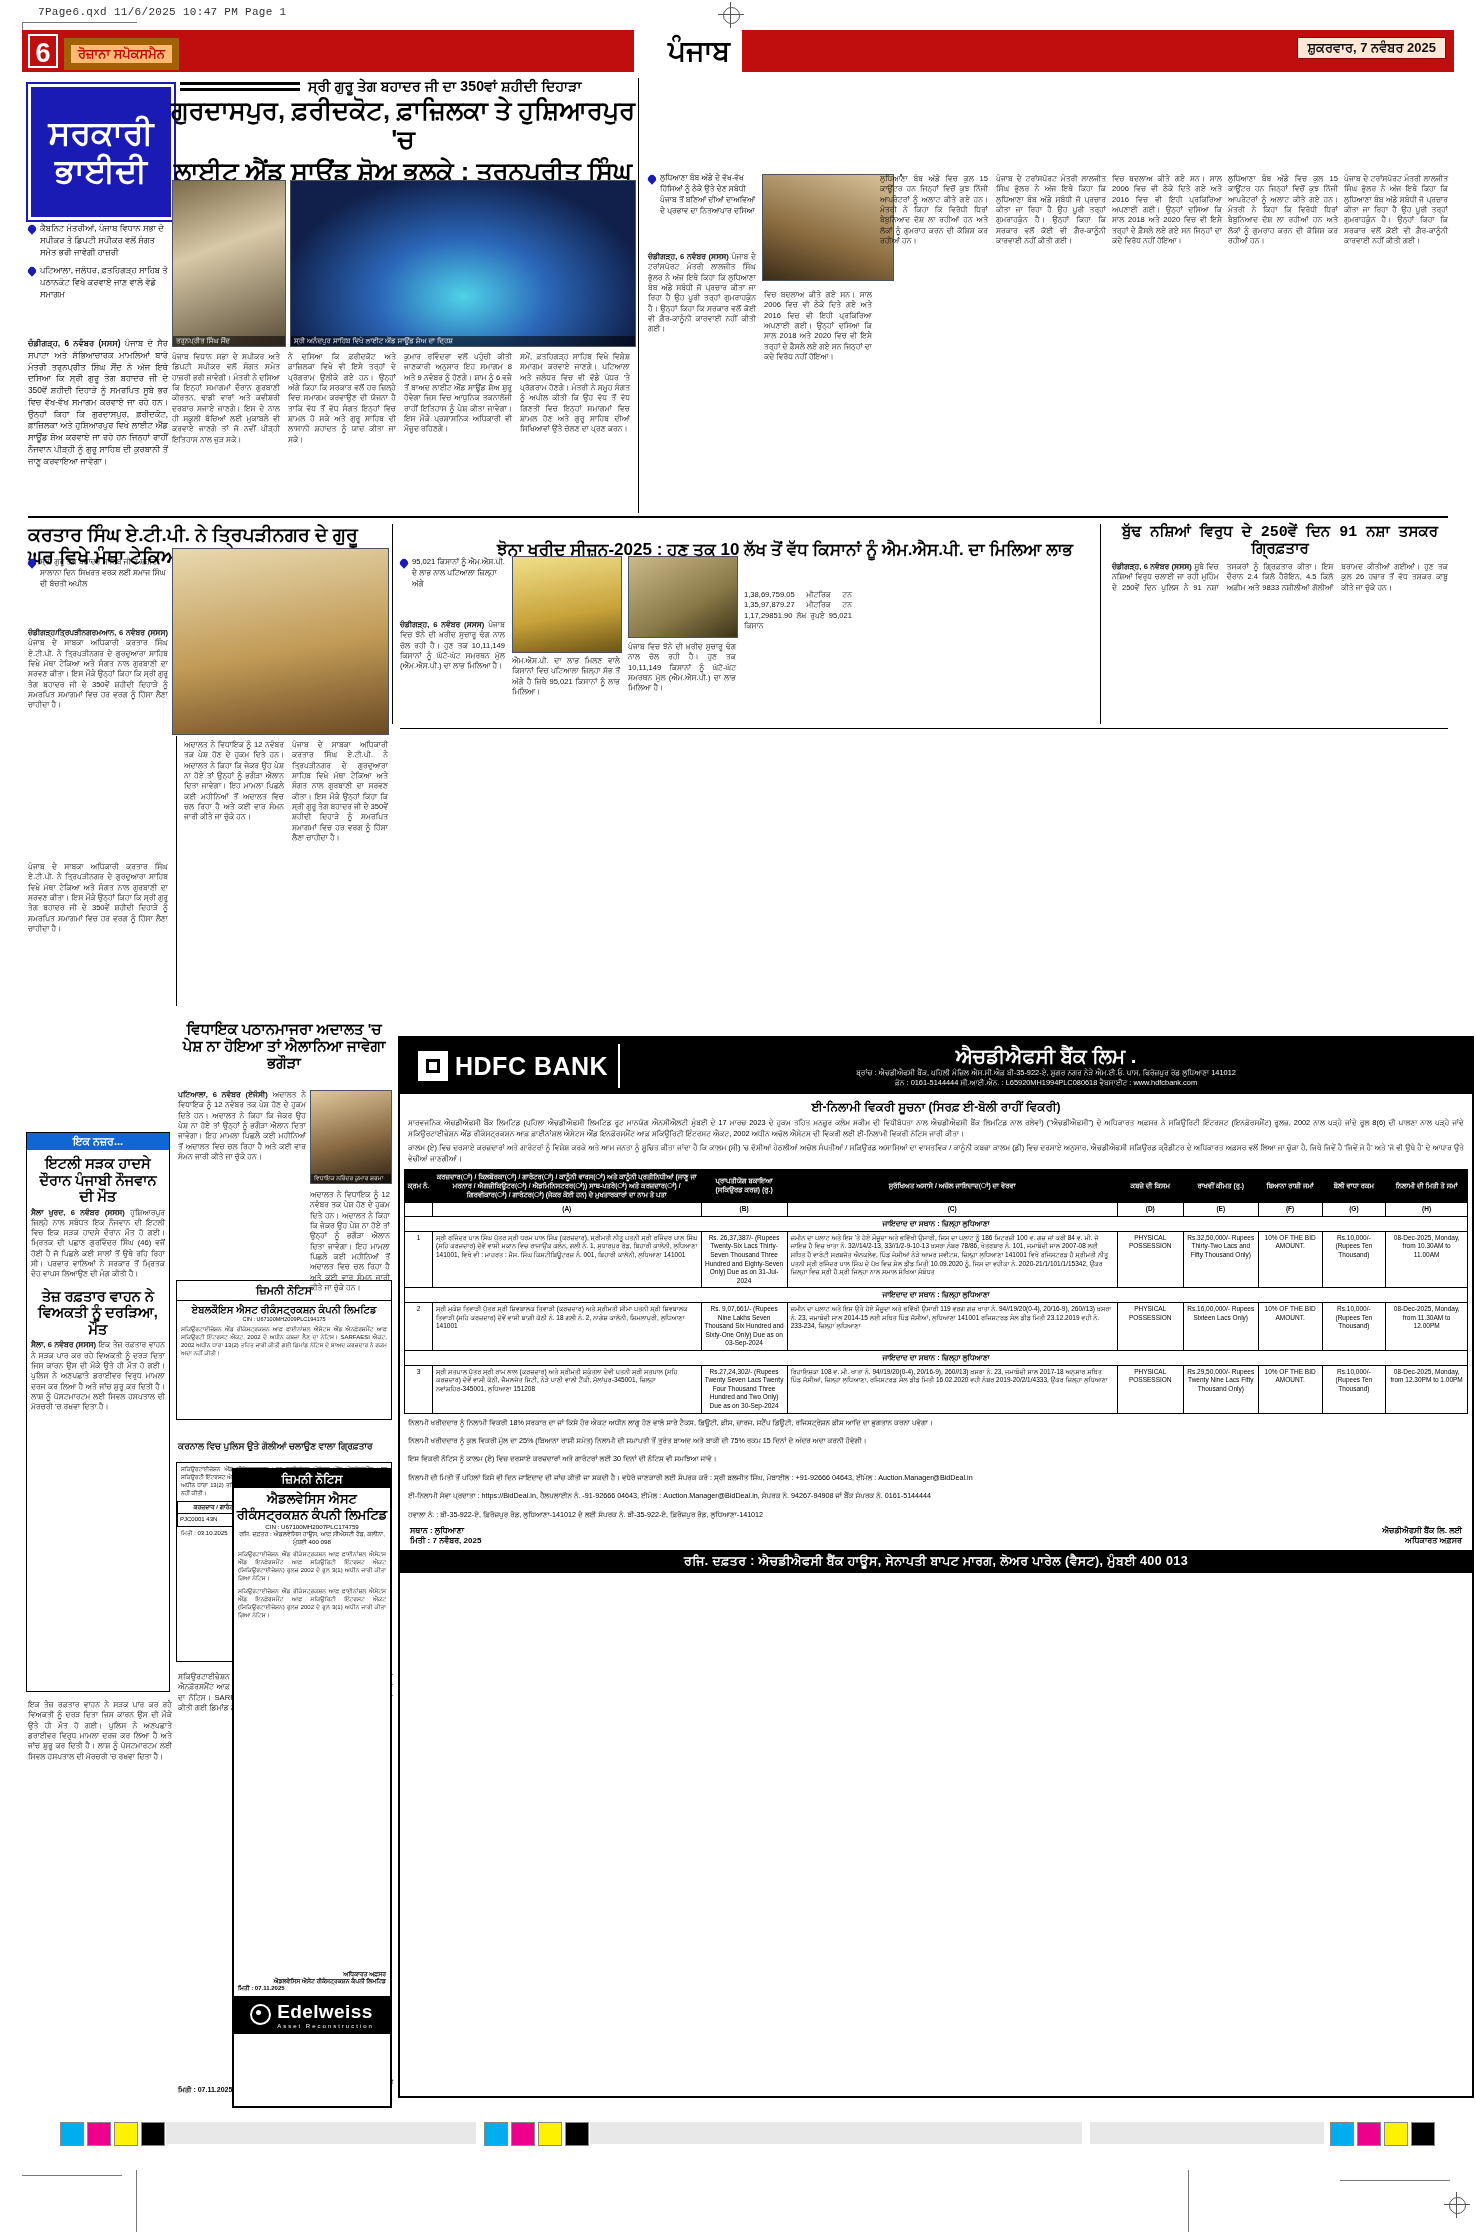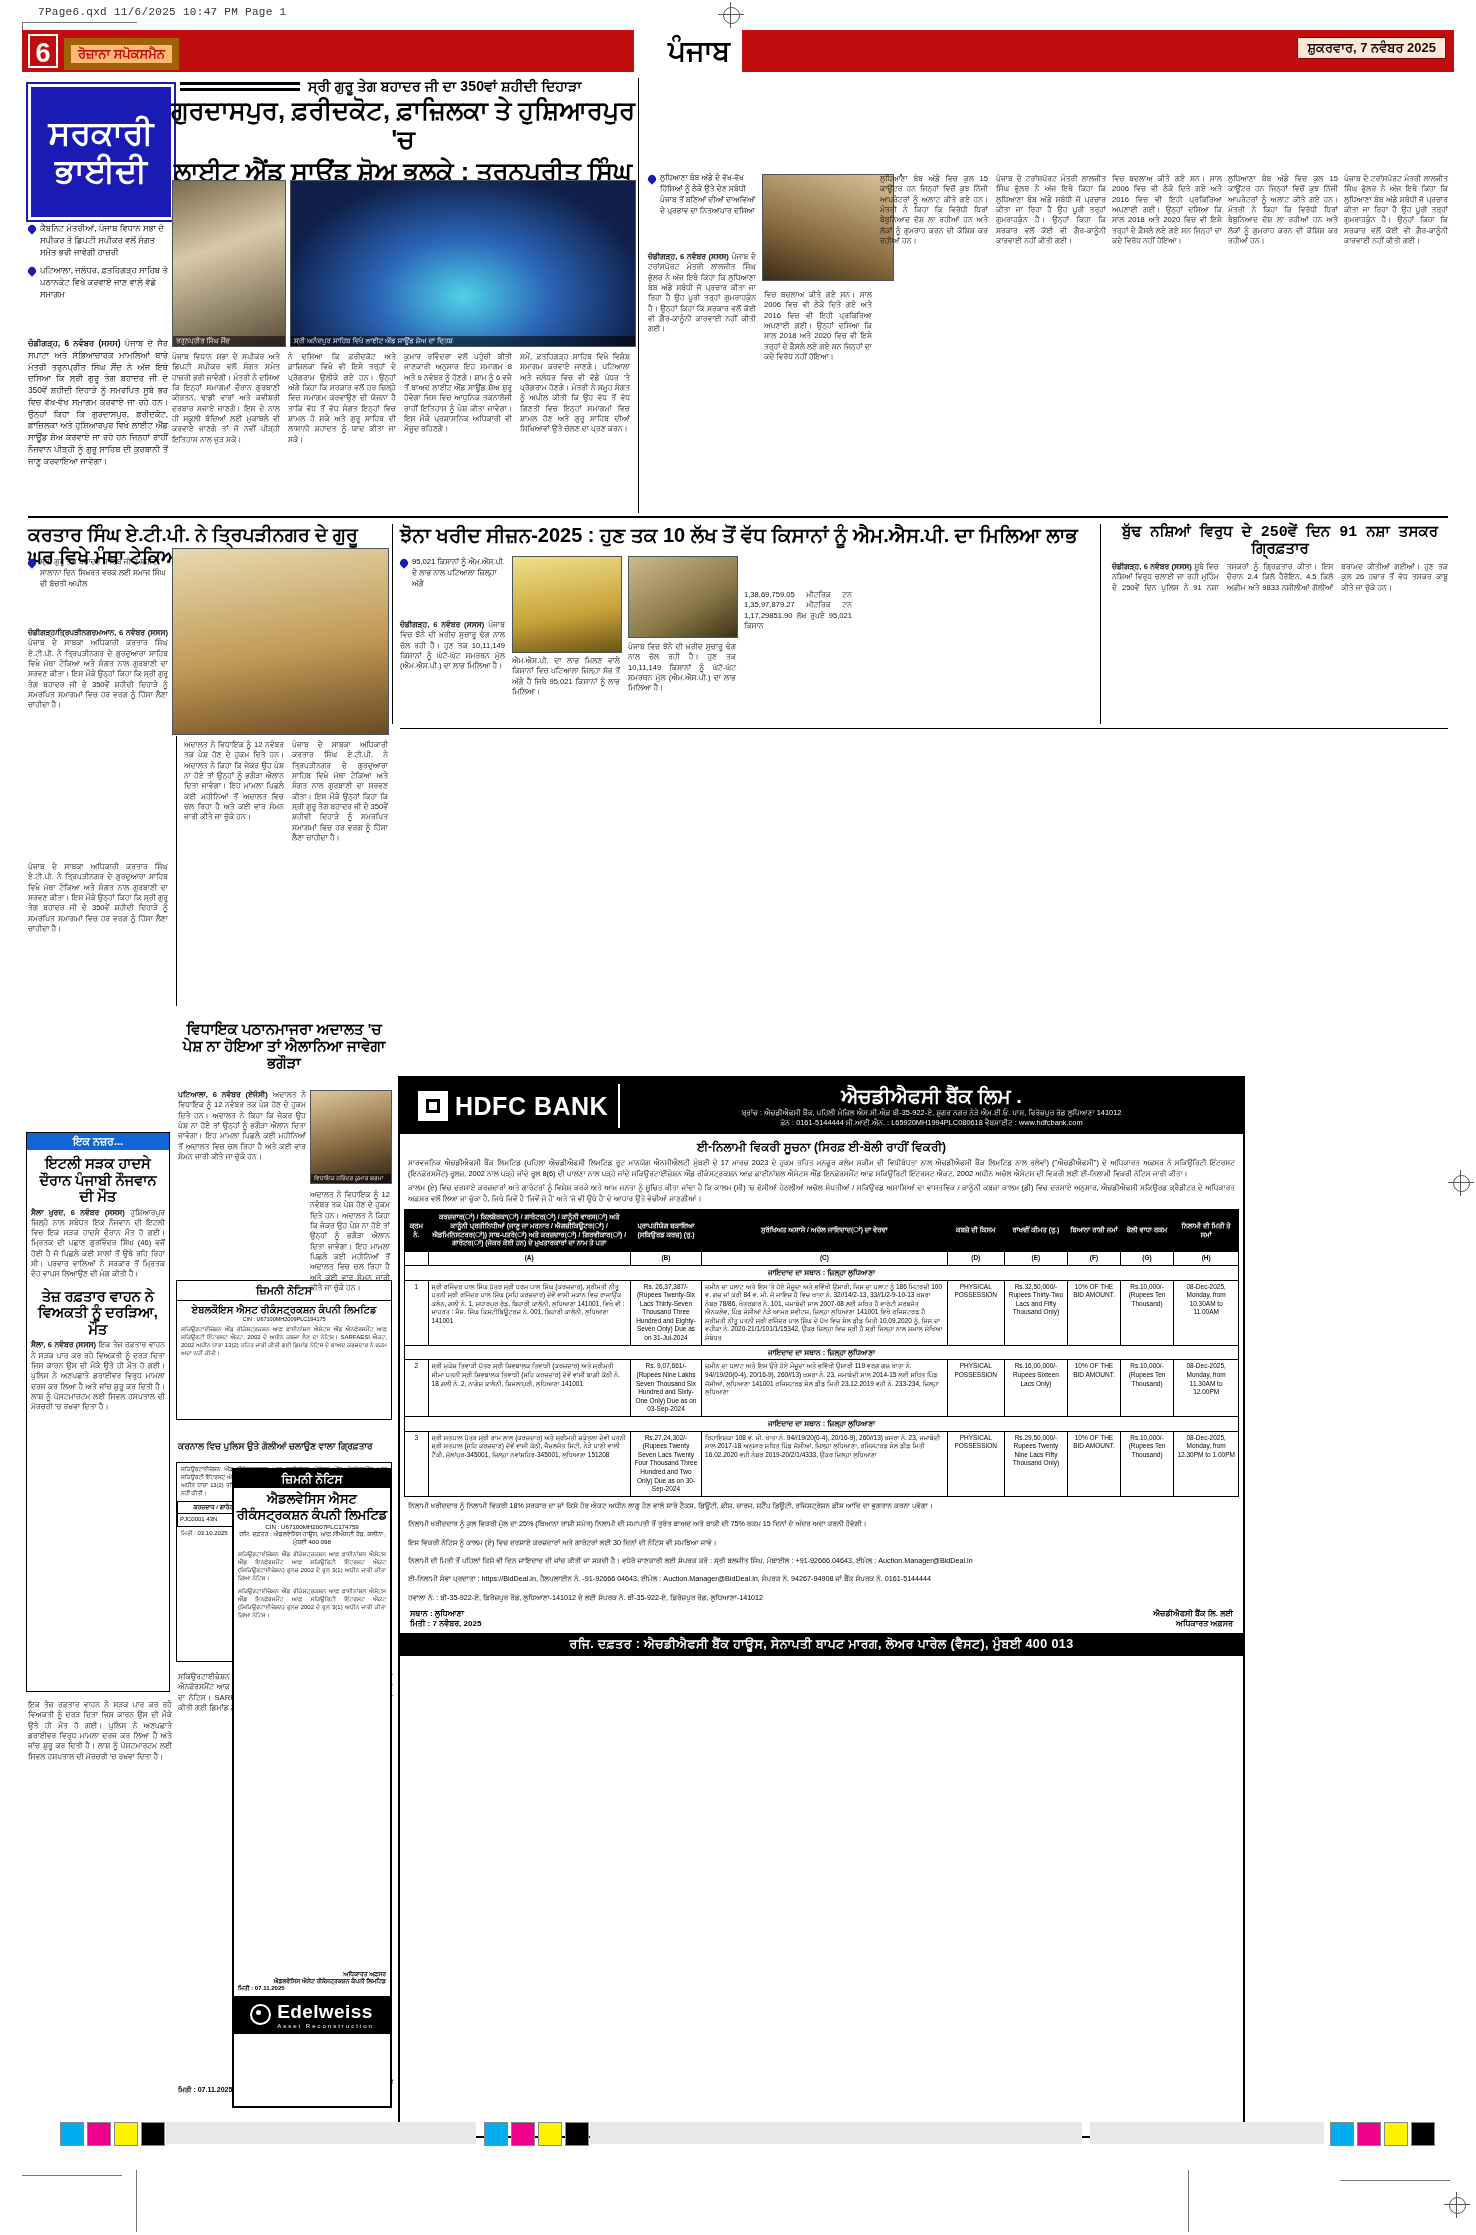--- a/index.html
+++ b/index.html
@@ -222,21 +222,21 @@
     </ul>
   </div>
   <div class="col body dense" style="left:28px;top:628px;width:140px;height:225px;">
     <span class="dateline">ਚੰਡੀਗੜ੍ਹ/ਤ੍ਰਿਪੜੀਨਗਰਮਆਨ, 6 ਨਵੰਬਰ (ਸਸਸ)</span>
     <span>ਪੰਜਾਬ ਦੇ ਸਾਬਕਾ ਅਧਿਕਾਰੀ ਕਰਤਾਰ ਸਿੰਘ ਏ.ਟੀ.ਪੀ. ਨੇ ਤ੍ਰਿਪੜੀਨਗਰ ਦੇ ਗੁਰਦੁਆਰਾ ਸਾਹਿਬ ਵਿਖੇ ਮੱਥਾ ਟੇਕਿਆ ਅਤੇ ਸੰਗਤ ਨਾਲ ਗੁਰਬਾਣੀ ਦਾ ਸਰਵਣ ਕੀਤਾ। ਇਸ ਮੌਕੇ ਉਨ੍ਹਾਂ ਕਿਹਾ ਕਿ ਸ੍ਰੀ ਗੁਰੂ ਤੇਗ ਬਹਾਦਰ ਜੀ ਦੇ 350ਵੇਂ ਸ਼ਹੀਦੀ ਦਿਹਾੜੇ ਨੂੰ ਸਮਰਪਿਤ ਸਮਾਗਮਾਂ ਵਿਚ ਹਰ ਵਰਗ ਨੂੰ ਹਿੱਸਾ ਲੈਣਾ ਚਾਹੀਦਾ ਹੈ।</span>
   </div>
   <div class="photo" style="left:172px;top:548px;width:215px;height:185px;position:absolute;background:linear-gradient(170deg,#e8d9b0,#c19a56 55%,#6a4a24);"></div>
 
   <div style="position:absolute;left:392px;top:524px;width:1px;height:200px;background:#000;"></div>
 
-  <div class="col bigheadline" style="left:400px;top:524px;width:770px;font-size:20px;text-align:left;">
+  <div class="col bigheadline" style="left:400px;top:540px;width:770px;font-size:17px;text-align:center;">
     <span>ਝੋਨਾ ਖਰੀਦ ਸੀਜ਼ਨ-2025 : ਹੁਣ ਤਕ 10 ਲੱਖ ਤੋਂ ਵੱਧ ਕਿਸਾਨਾਂ ਨੂੰ ਐਮ.ਐਸ.ਪੀ. ਦਾ ਮਿਲਿਆ ਲਾਭ</span>
   </div>
   <div class="col bullets" style="left:400px;top:556px;width:105px;font-size:7.6px;">
     <ul>
       <li>95,021 ਕਿਸਾਨਾਂ ਨੂੰ ਐਮ.ਐਸ.ਪੀ. ਦੇ ਲਾਭ ਨਾਲ ਪਟਿਆਲਾ ਜ਼ਿਲ੍ਹਾ ਅੱਗੇ</li>
     </ul>
   </div>
   <div class="col body dense" style="left:400px;top:620px;width:105px;height:105px;">
     <span class="dateline">ਚੰਡੀਗੜ੍ਹ, 6 ਨਵੰਬਰ (ਸਸਸ)</span>
     <span>ਪੰਜਾਬ ਵਿਚ ਝੋਨੇ ਦੀ ਖ਼ਰੀਦ ਸੁਚਾਰੂ ਢੰਗ ਨਾਲ ਚੱਲ ਰਹੀ ਹੈ। ਹੁਣ ਤਕ 10,11,149 ਕਿਸਾਨਾਂ ਨੂੰ ਘੱਟੋ-ਘੱਟ ਸਮਰਥਨ ਮੁੱਲ (ਐਮ.ਐਸ.ਪੀ.) ਦਾ ਲਾਭ ਮਿਲਿਆ ਹੈ।</span>
@@ -343,21 +343,21 @@
   </div>
 
   <div class="col body dense" style="left:178px;top:1672px;width:215px;height:420px;">
     <span>ਸਕਿਉਰਟਾਈਜ਼ੇਸ਼ਨ ਐਂਡ ਰੀਕੰਸਟ੍ਰਕਸ਼ਨ ਆਫ਼ ਫਾਈਨਾਂਸ਼ਲ ਐਸੇਟਸ ਐਂਡ ਐਨਫ਼ੋਰਸਮੈਂਟ ਆਫ਼ ਸਕਿਉਰਟੀ ਇੰਟਰਸਟ ਐਕਟ, 2002 ਦੇ ਅਧੀਨ ਕਬਜ਼ਾ ਲੈਣ ਦਾ ਨੋਟਿਸ। SARFAESI ਐਕਟ, 2002 ਅਧੀਨ ਧਾਰਾ 13(2) ਤਹਿਤ ਜਾਰੀ ਕੀਤੀ ਗਈ ਡਿਮਾਂਡ ਨੋਟਿਸ ਦੇ ਬਾਅਦ ਕਰਜ਼ਦਾਰ ਨੇ ਰਕਮ ਅਦਾ ਨਹੀਂ ਕੀਤੀ।</span>
   </div>
   <div class="col" style="left:178px;top:2078px;width:215px;text-align:right;font-size:7px;font-weight:bold;">
     <div>ਅਧਿਕਾਰਤ ਅਫ਼ਸਰ</div>
     <div style="text-align:left;">ਮਿਤੀ : 07.11.2025</div>
   </div>
 
-  <div class="advert" style="left:398px;top:1036px;width:847px;height:1062px;margin-top:40px;">
+  <div class="advert" style="left:398px;top:1036px;width:1076px;height:1062px;">
 
     <div class="hdfc-bar">
       <div class="hdfc-logo">
         <span class="hdfc-cube"></span>
         <span class="hdfc-name">HDFC BANK</span>
       </div>
       <div class="hdfc-pun">
         <div class="t1">ਐਚਡੀਐਫਸੀ ਬੈਂਕ ਲਿਮ .</div>
         <div class="t2">ਬ੍ਰਾਂਚ : ਐਚਡੀਐਫਸੀ ਬੈਂਕ, ਪਹਿਲੀ ਮੰਜ਼ਿਲ ਐਸ.ਸੀ.ਐਫ਼ ਬੀ-35-922-ਏ, ਸ਼ੁਗਰ ਨਗਰ ਨੇੜੇ ਐਮ.ਈ.ਓ. ਪਾਸ, ਫਿਰੋਜ਼ਪੁਰ ਰੋਡ ਲੁਧਿਆਣਾ 141012</div>
         <div class="t2">ਫ਼ੋਨ : 0161-5144444    ਸੀ.ਆਈ.ਐਨ. : L65920MH1994PLC080618  ਵੈਬਸਾਈਟ : www.hdfcbank.com</div>

